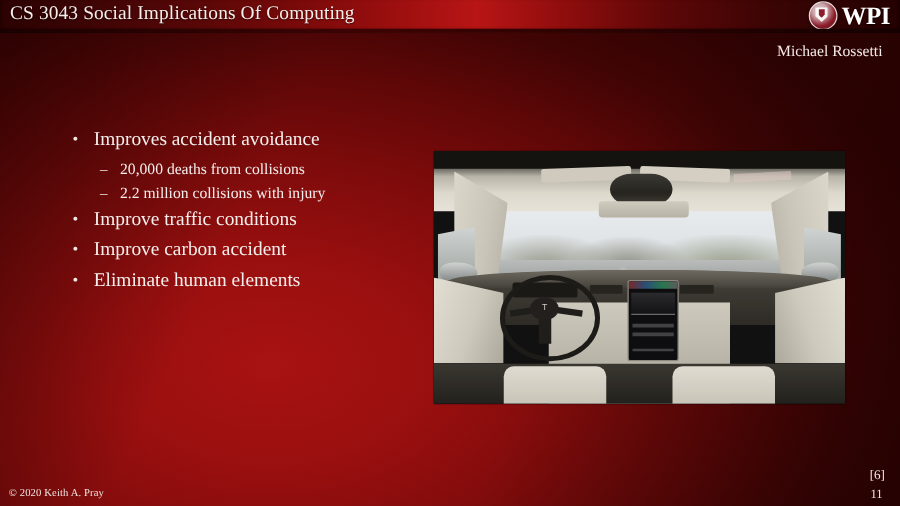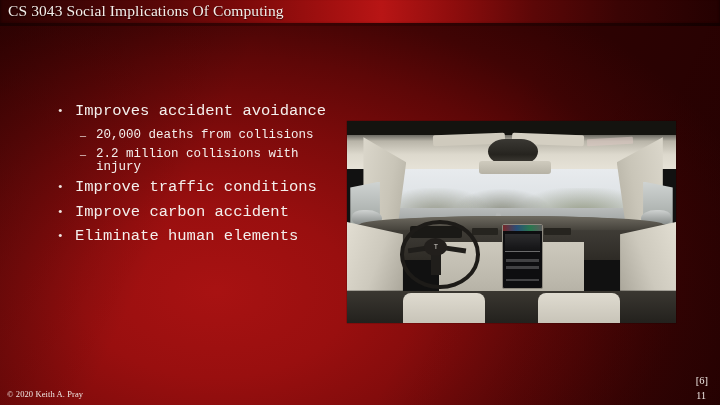--- a/index.html
+++ b/index.html
@@ -163,21 +163,21 @@
     margin-bottom: 7px;
     margin-left: 22px;
   }
   .bullet-mark {
     flex: 0 0 auto;
     color: #f0e7e3;
     text-align: left;
   }
   .level-1 .bullet-mark { width: 17px; font-size: 13px; line-height: 1.05; }
   .level-2 .bullet-mark { width: 16px; font-size: 12px; line-height: 1.05; }
-  .bullet-text { flex: 1 1 auto; font-family: Liberation Mono, monospace; }
+  .bullet-text { flex: 1 1 auto; }
 
   
   .photo-frame {
     position: absolute;
     left: 347px;
     top: 121px;
     width: 329px;
     height: 202px;
     overflow: hidden;
     background: #111;
@@ -410,22 +410,27 @@
 </head>
 <body>
 
 <div class="slide">
 
   <div class="bg-base"></div>
   <div class="bg-vignette"></div>
 
   <div class="header-bar">
     <div class="header-title">CS 3043 Social Implications Of Computing</div>
+    <div class="wpi-logo">
+      <div class="wpi-seal"></div>
+      <div class="wpi-text">WPI</div>
+    </div>
   </div>
 
+  <div class="author">Michael Rossetti</div>
 
 
   <div class="bullets">
 
     <div class="bullet-row level-1">
       <span class="bullet-mark">•</span>
       <span class="bullet-text">Improves accident avoidance</span>
     </div>
 
     <div class="bullet-row level-2">

